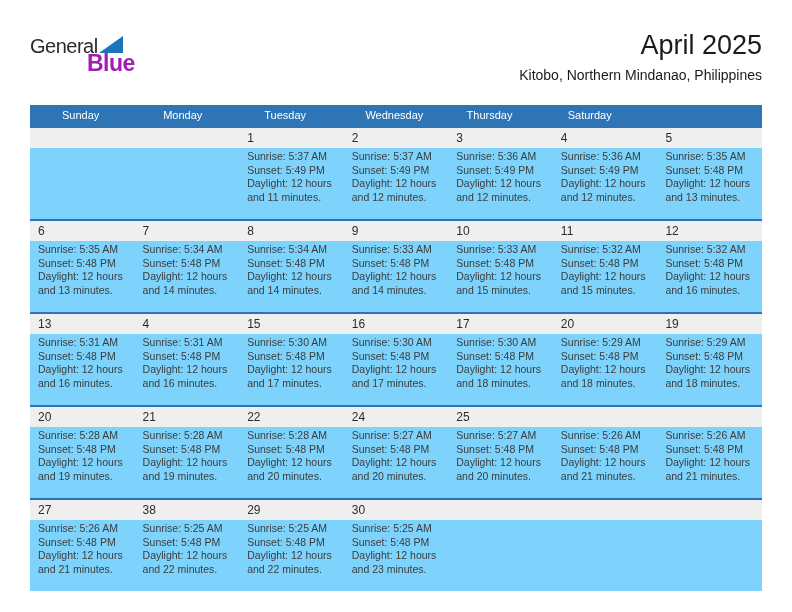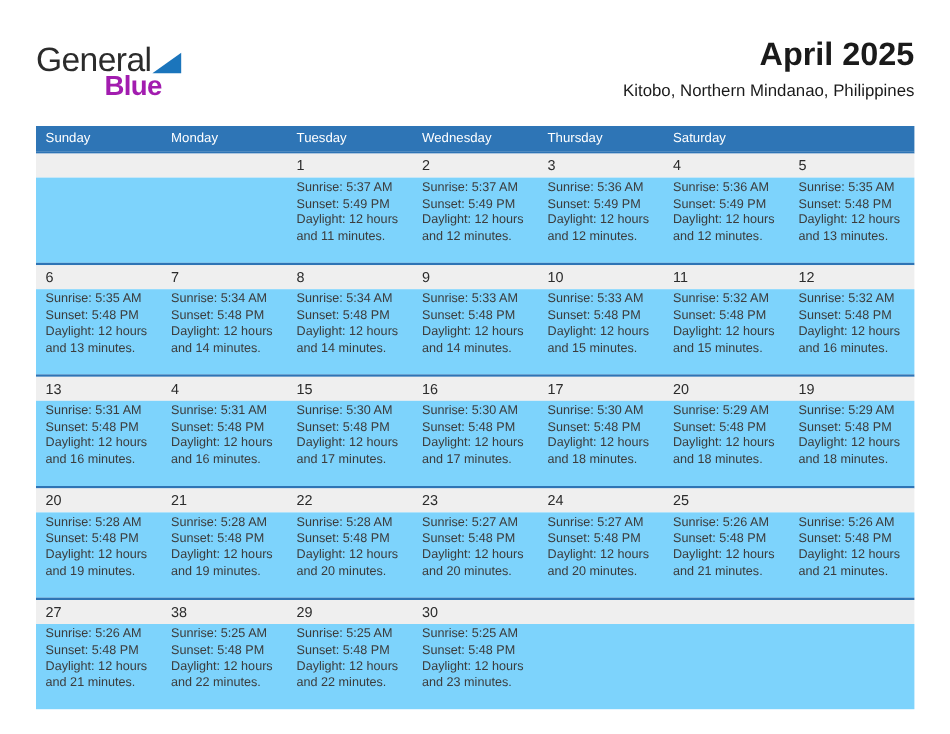--- a/index.html
+++ b/index.html
@@ -19,21 +19,21 @@
     position: absolute;
     left: 30px; right: 30px; top: 30px;
     height: 70px;
   }
   .logo {
     position: absolute; left: 0; top: 6px;
     line-height: 1;
   }
   .logo-row { display: flex; align-items: flex-end; }
   .logo-general {
-    font-size: 28px;
+    font-size: 20px;
     letter-spacing: -0.5px;
     color: #2b2b2b;
     font-weight: 400;
   }
   .logo-tri {
     width: 0; height: 0;
     border-bottom: 17px solid #1b75bc;
     border-left: 24px solid transparent;
     margin-left: 1px;
     margin-bottom: 3px;
@@ -45,21 +45,21 @@
     font-weight: 700;
     margin-top: -4px;
     padding-left: 57px;
   }
   .title-block {
     position: absolute; right: 0; top: 0;
     text-align: right;
   }
   .month-title {
     font-size: 27px;
-    font-weight: 700;
+    font-weight: 400;
     color: #1a1a1a;
     line-height: 1.15;
   }
   .location {
     font-size: 14px;
     font-weight: 400;
     color: #1a1a1a;
     margin-top: 6px;
   }
 
@@ -67,20 +67,21 @@
   .calendar {
     position: absolute;
     left: 30px; top: 105px;
     width: 732px;
   }
   .weekday-row {
     display: grid;
     grid-template-columns: repeat(7, 1fr);
     background: #2e75b6;
     height: 21px;
+    padding-left: 24px;
   }
   .weekday-cell {
     color: #ffffff;
     font-size: 11px;
     line-height: 21px;
     padding-left: 8px;
     overflow: hidden;
     white-space: nowrap;
   }
   .week {
@@ -275,21 +276,20 @@
               <span class="detail-line">Sunset: 5:48 PM</span>
               <span class="detail-line">Daylight: 12 hours and 18 minutes.</span>
             </div>
           </div>
         </div>
         <div class="week">
           <div class="band">
             <div class="day-number">20</div>
             <div class="day-number">21</div>
             <div class="day-number">22</div>
-            <div class="day-number">23</div>
             <div class="day-number">24</div>
             <div class="day-number">25</div>
           </div>
           <div class="details">
             <div class="day-details">
               <span class="detail-line">Sunrise: 5:28 AM</span>
               <span class="detail-line">Sunset: 5:48 PM</span>
               <span class="detail-line">Daylight: 12 hours and 19 minutes.</span>
             </div>
             <div class="day-details">

